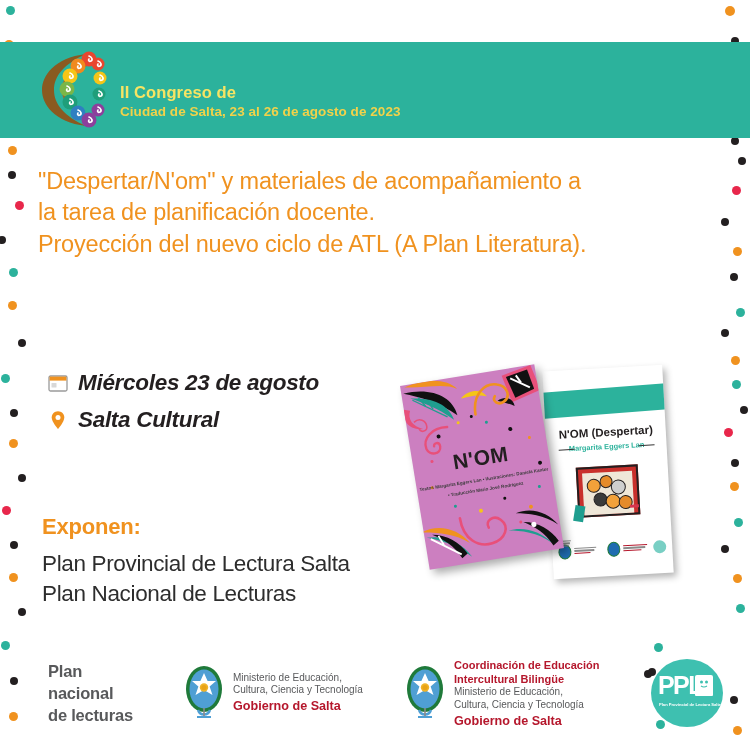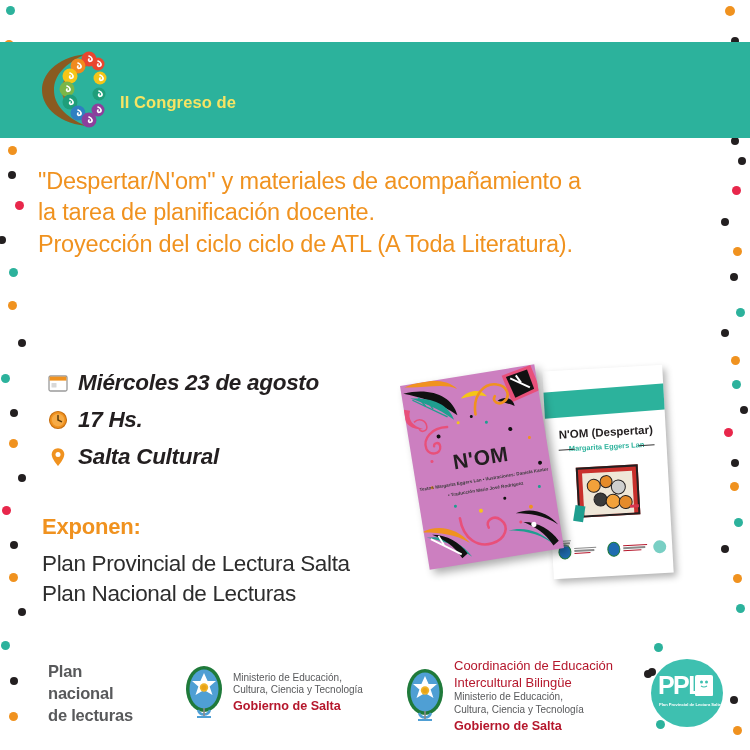--- a/index.html
+++ b/index.html
@@ -373,22 +373,22 @@
     align-items: center;
   }
   .shield {
     width: 44px;
     height: 58px;
     flex: 0 0 auto;
     margin-right: 7px;
   }
   .salta-text { line-height: 1.28; }
   .salta-coord {
-    font-size: 13px;
-    font-weight: normal;
+    font-size: 11px;
+    font-weight: bold;
     color: #b5172c;
     white-space: nowrap;
   }
   .salta-min {
     font-size: 10px;
     color: #58595b;
     white-space: nowrap;
   }
   .salta-gob {
     font-size: 12.6px;
@@ -528,53 +528,44 @@
           <path d="M49 67 c3 1 4 4 2 5 c-2 1-3-1-2-2"></path>
           <path d="M58 11 c3 1 4 4 2 5 c-2 1-3-1-2-2"></path>
           <path d="M60 25 c3 1 4 4 2 5 c-2 1-3-1-2-2"></path>
           <path d="M59 41 c3 1 4 4 2 5 c-2 1-3-1-2-2"></path>
           <path d="M58 57 c3 1 4 4 2 5 c-2 1-3-1-2-2"></path>
         </g>
       </svg>
 
       <div id="header-text">
         <div id="congress-line1">II Congreso de</div>
+        <div id="congress-line3">Ciudad de Salta, 23 al 26 de agosto de 2023</div>
       </div>
     </div>
   </div>
 
   <div id="title-block">
     <div class="subtitle-line">"Despertar/N'om" y materiales de acompañamiento a</div>
     <div class="subtitle-line">la tarea de planificación docente.</div>
-    <div class="subtitle-line">Proyección del ciclo ciclo de ATL (A Toda Literatura).</div>
+    <div class="subtitle-line">Proyección del nuevo ciclo de ATL (A Plan Literatura).</div>
   </div>
 
   <div id="details">
 
     <div class="detail-row">
       <span class="detail-icon">
         <svg width="22" height="22" viewBox="0 0 22 22">
           <rect x="2" y="4" width="18" height="15" rx="1.5" fill="#ffffff" stroke="#9a9a9a" stroke-width="1.3"></rect>
           <rect x="2.6" y="4.6" width="16.8" height="4" fill="#f0921f"></rect>
           <rect x="4.5" y="11" width="5" height="4.5" rx="0.6" fill="#d8d8d8"></rect>
         </svg>
       </span>
       <span class="detail-text">Miércoles 23 de agosto</span>
     </div>
 
-    <div class="detail-row">
-      <span class="detail-icon">
-        <svg width="22" height="22" viewBox="0 0 22 22">
-          <circle cx="11" cy="11" r="8.5" fill="#f0921f" stroke="#c76f10" stroke-width="1.1"></circle>
-          <circle cx="11" cy="11" r="6.2" fill="#f6ab47"></circle>
-          <path d="M11 6.4 L11 11 L14.4 12.6" stroke="#5a3a08" stroke-width="1.5" fill="none" stroke-linecap="round"></path>
-        </svg>
-      </span>
-      <span class="detail-text">17 Hs.</span>
-    </div>
 
     <div class="detail-row">
       <span class="detail-icon">
         <svg width="22" height="22" viewBox="0 0 22 22">
           <path d="M11 2.2 C7.4 2.2 4.7 5 4.7 8.5 C4.7 13 11 20 11 20 C11 20 17.3 13 17.3 8.5 C17.3 5 14.6 2.2 11 2.2 Z" fill="#f0921f"></path>
           <circle cx="11" cy="8.4" r="2.5" fill="#ffffff"></circle>
         </svg>
       </span>
       <span class="detail-text">Salta Cultural</span>
     </div>

